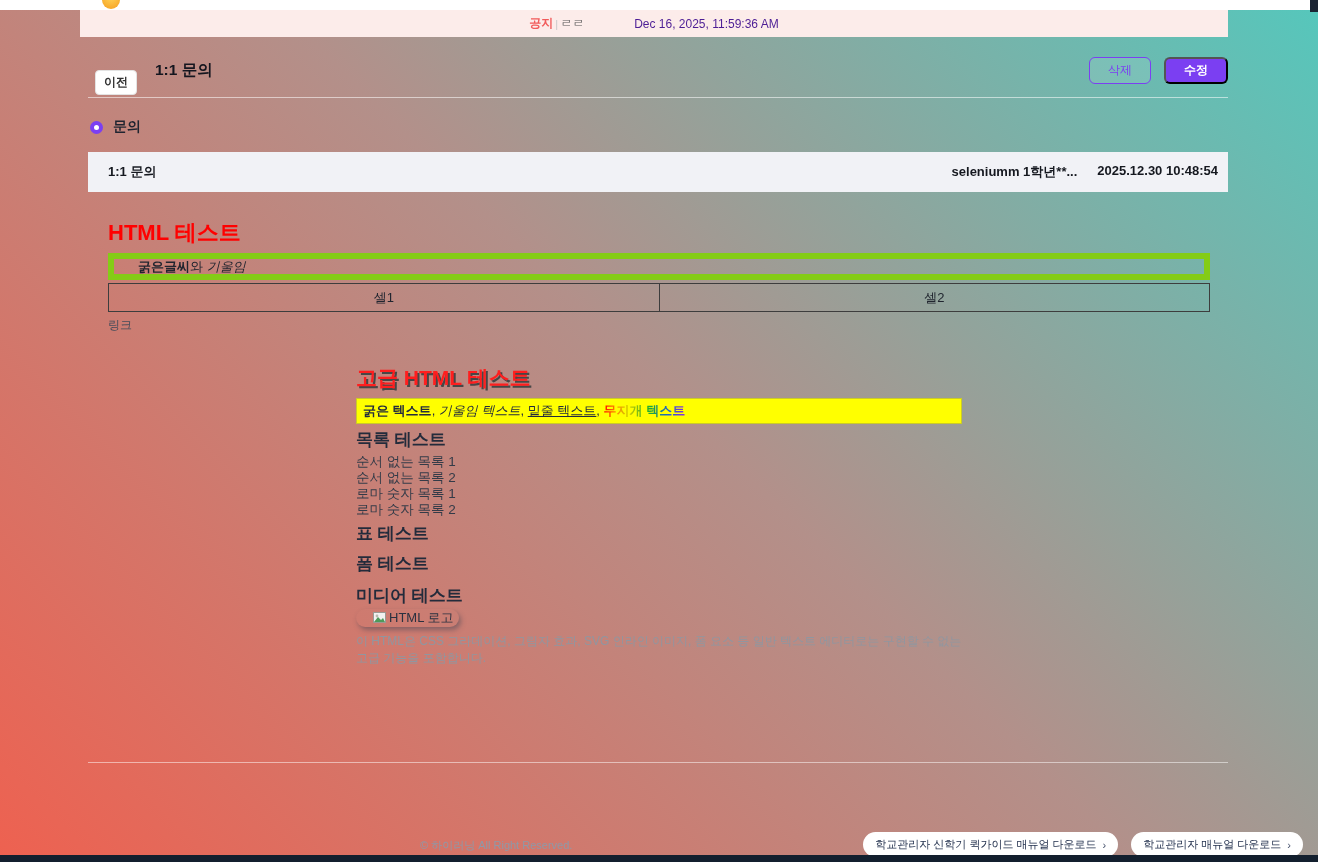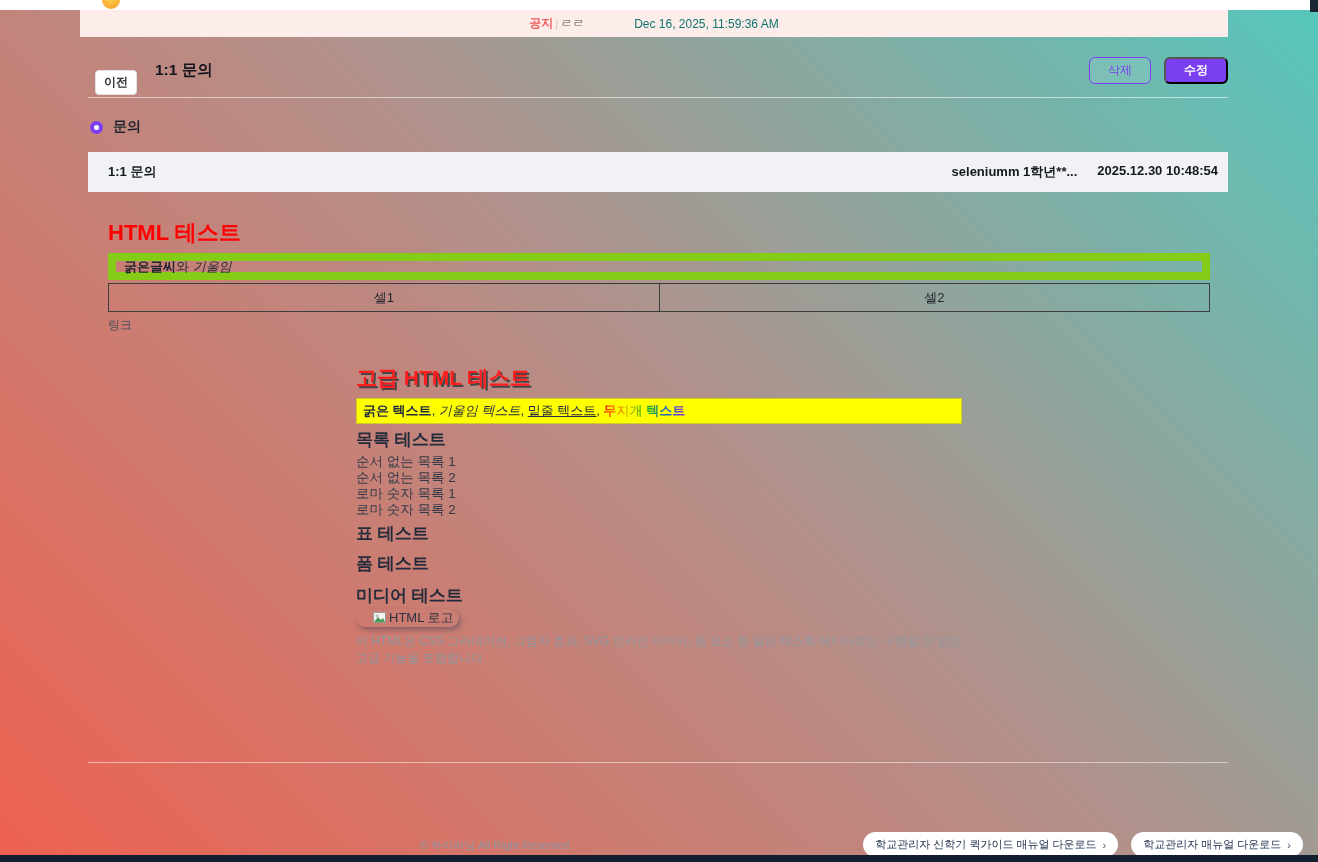--- a/index.html
+++ b/index.html
@@ -16,21 +16,21 @@
   .logo-dot { position:absolute; left:102px; top:-9px; width:18px; height:18px; border-radius:50%;
     background:radial-gradient(circle at 50% 35%,#ffd257,#f59d1e); }
   .top-strip-dark { left:1310px; top:0; width:8px; height:12px; background:#1b2533; }
 
   
   .notice-bar { left:80px; top:10px; width:1148px; height:27px; background:#fcecea;
     display:flex; align-items:center; justify-content:center; gap:2px; font-size:12px; }
   .notice-badge { color:var(--notice-red); font-weight:bold; }
   .notice-sep { color:#c9c9c9; font-size:11px; }
   .notice-author { color:#555; }
-  .notice-date { color:#0f766e; font-weight:500;padding-left:48px; }
+  .notice-date { color:#4c1d95; font-weight:500;padding-left:48px; }
 
   
   .page-header { left:88px; top:52px; width:1140px; height:36px; display:flex; align-items:center; }
   .back-btn { width:42px; height:25px; margin-left:7px; background:#ffffff; border:1px solid #e3e3e3;
     border-radius:4px; font-size:12px; font-weight:bold; color:#333;
     display:flex; align-items:center; justify-content:center; cursor:pointer;margin-top:24px; }
   .page-title { margin-left:18px; font-size:15.5px; font-weight:bold; color:#14161f; }
   .header-actions { margin-left:auto; display:flex; gap:13px;justify-content:flex-end; }
   .delete-btn { width:62px; height:27px; border:1px solid var(--accent); color:var(--accent);
     background:rgba(255,255,255,0.10); border-radius:6px; font-size:12px;
@@ -49,22 +49,22 @@
 
   
   .post-header { left:88px; top:152px; width:1140px; height:40px; background:#f1f2f6;
     display:flex; align-items:center; padding:0 10px 0 20px; }
   .post-title { font-size:13px; font-weight:bold; color:#15181f; }
   .post-meta { margin-left:auto; display:flex; gap:20px; font-size:13px; font-weight:bold; color:#15181f; }
 
   
   .content { left:108px; top:210px; width:1102px; }
   .h-basic { margin-top:8px; font-size:22px; font-weight:bold; color:var(--red); }
-  .blue-box { margin-top:5px; height:27px; border:8px solid #84cc16; display:flex; align-items:center;
-    padding-left:8px; font-size:13px; color:#20252f; }
+  .blue-box { margin-top:5px; height:27px; border:6px solid #84cc16; display:flex; align-items:center;
+    padding-left:24px; font-size:13px; color:#20252f; }
   .basic-table { margin-top:3px; width:100%; border-collapse:collapse; }
   .basic-table td { border:1.5px solid #3d3d3d; height:28px; text-align:center; font-size:13px; color:#20252f; width:50%; }
   .link { display:inline-block; margin-top:5px; font-size:12px; color:#454c5a; cursor:pointer; }
 
   .advanced { width:606px; margin:30px auto 0 auto; }
   .h-adv { font-size:21px; font-weight:bold; color:#ff1e1e; text-shadow:2px 2px 0 #474747; }
   .highlight-bar { margin-top:6px; background:var(--highlight); border:1px solid #cbcb27;
     padding:3px 6px; font-size:13px; color:#232c3d; }
   .hl-bold { font-weight:bold; }
   .hl-italic { font-style:italic; }

